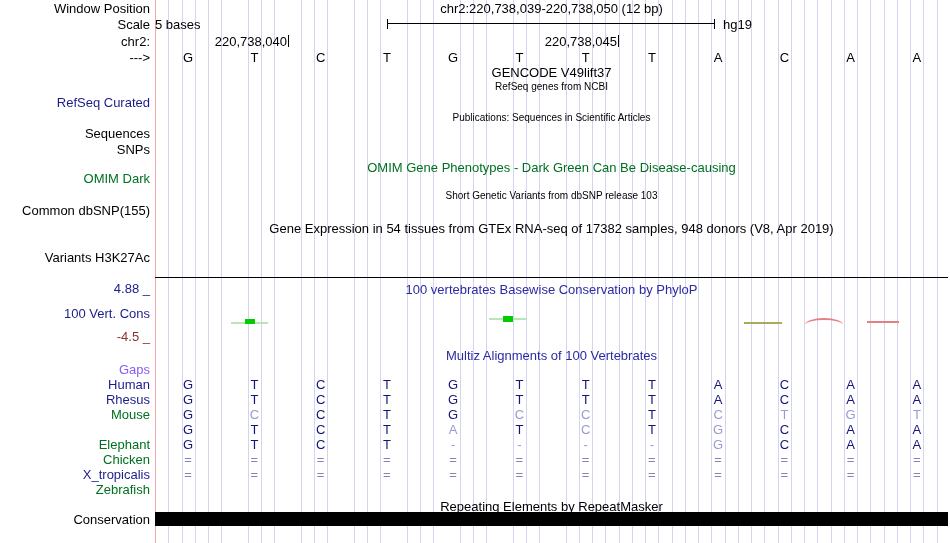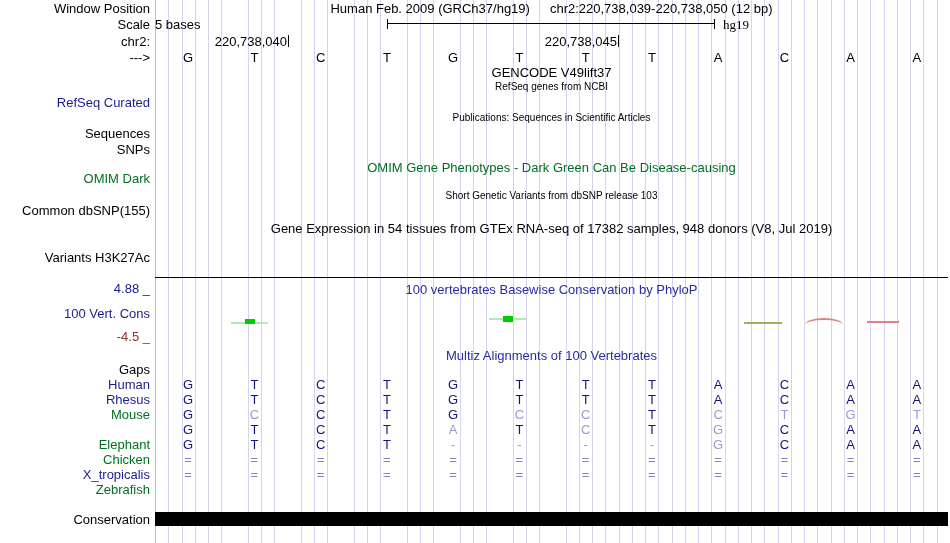--- a/index.html
+++ b/index.html
@@ -17,21 +17,21 @@
   .green  { color:#007020; }
   .blue   { color:#2a2aa4; }
   .maroon { color:#8b3232; }
   .title-row { position:absolute; left:155px; top:1px; width:793px; display:flex;
                justify-content:center; gap:20px; font-size:13px; line-height:15px; }
   .scale-text { position:absolute; left:155px; top:17px; width:229px; text-align:left;
                 font-size:13px; line-height:15px; }
   .scale-bar { position:absolute; left:387px; top:19px; width:326px; height:10px;
                border-left:1px solid #000; border-right:1px solid #000;
                background:linear-gradient(to bottom, transparent 4px, #000 4px, #000 5px, transparent 5px); }
-  .hg19-label { position:absolute; left:723px; top:17px; font-size:13px; line-height:15px;font-family:Liberation Serif, serif; }
+  .hg19-label { position:absolute; left:723px; top:17px; font-size:13px; line-height:15px; }
   .tick-label { position:absolute; top:34px; width:130px; text-align:right;
                 font-size:13px; line-height:15px; }
   .tick-bar { position:absolute; top:35px; width:1px; height:12px; background:#000; }
   .seq-row, .aln-row { position:absolute; left:155px; width:795px; display:flex; }
   .seq-row { top:50px; }
   .aln-cell { width:66.25px; text-align:center; font-size:13px; line-height:15px;
               color:#000; }
   .cons-border { position:absolute; left:155px; top:277px; width:793px; height:1px; background:#000; }
   .cons-mark { position:absolute; }
   .rmsk-bar { position:absolute; left:155px; top:512px; width:793px; height:14px; background:#000; }
@@ -52,21 +52,20 @@
   <div class="sidelabel" style="top:142px">SNPs</div>
   <div class="sidelabel green" style="top:171px">OMIM Dark</div>
   <div class="sidelabel" style="top:203px">Common dbSNP(155)</div>
   <div class="sidelabel" style="top:250px">Variants H3K27Ac</div>
   <div class="sidelabel navy" style="top:281px">4.88 _</div>
   <div class="sidelabel navy" style="top:306px">100 Vert. Cons</div>
   <div class="sidelabel maroon" style="top:329px">-4.5 _</div>
   <div class="sidelabel" style="top:512px">Conservation</div>
 
   <div class="title-row">
-    <span>Human Feb. 2009 (GRCh37/hg19)</span>
     <span>chr2:220,738,039-220,738,050 (12 bp)</span>
   </div>
   <div class="scale-text">5 bases</div>
   <div class="scale-bar"></div>
   <div class="hg19-label">hg19</div>
   <div class="tick-label" style="left:157px">220,738,040</div>
   <div class="tick-bar" style="left:288px"></div>
   <div class="tick-label" style="left:487px">220,738,045</div>
   <div class="tick-bar" style="left:618px"></div>
   <div class="seq-row">
@@ -82,27 +81,28 @@
       <span class="aln-cell">C</span>
       <span class="aln-cell">A</span>
       <span class="aln-cell">A</span>
     </div>
 
   <div class="center-text" style="top:65px">GENCODE V49lift37</div>
   <div class="center-text small" style="top:81px">RefSeq genes from NCBI</div>
   <div class="center-text small" style="top:112px">Publications: Sequences in Scientific Articles</div>
   <div class="center-text green" style="top:160px">OMIM Gene Phenotypes - Dark Green Can Be Disease-causing</div>
   <div class="center-text small" style="top:190px">Short Genetic Variants from dbSNP release 103</div>
-  <div class="center-text" style="top:221px">Gene Expression in 54 tissues from GTEx RNA-seq of 17382 samples, 948 donors (V8, Jul 2019)</div>
+  <div class="center-text" style="top:221px">Gene Expression in 54 tissues from GTEx RNA-seq of 17382 samples, 948 donors (V8, Apr 2019)</div>
   <div class="cons-border"></div>
   <div class="center-text blue" style="top:282px">100 vertebrates Basewise Conservation by PhyloP</div>
   <div class="center-text blue" style="top:348px">Multiz Alignments of 100 Vertebrates</div>
+  <div class="center-text" style="top:499px">Repeating Elements by RepeatMasker</div>
 
   <div class="rmsk-bar"></div>
-<div class="sidelabel" style="top: 362px; color: #000000;">Gaps</div>
+<div class="sidelabel" style="top: 362px; color: #8b5cf6;">Gaps</div>
     <div class="sidelabel" style="top: 377px; color: rgb(28, 28, 142);">Human</div>
     <div class="aln-row" style="top: 377px;">
       <span class="aln-cell" style="color: rgb(20, 20, 122);">G</span>
       <span class="aln-cell" style="color: rgb(20, 20, 122);">T</span>
       <span class="aln-cell" style="color: rgb(20, 20, 122);">C</span>
       <span class="aln-cell" style="color: rgb(20, 20, 122);">T</span>
       <span class="aln-cell" style="color: rgb(20, 20, 122);">G</span>
       <span class="aln-cell" style="color: rgb(20, 20, 122);">T</span>
       <span class="aln-cell" style="color: rgb(20, 20, 122);">T</span>
       <span class="aln-cell" style="color: rgb(20, 20, 122);">T</span>

